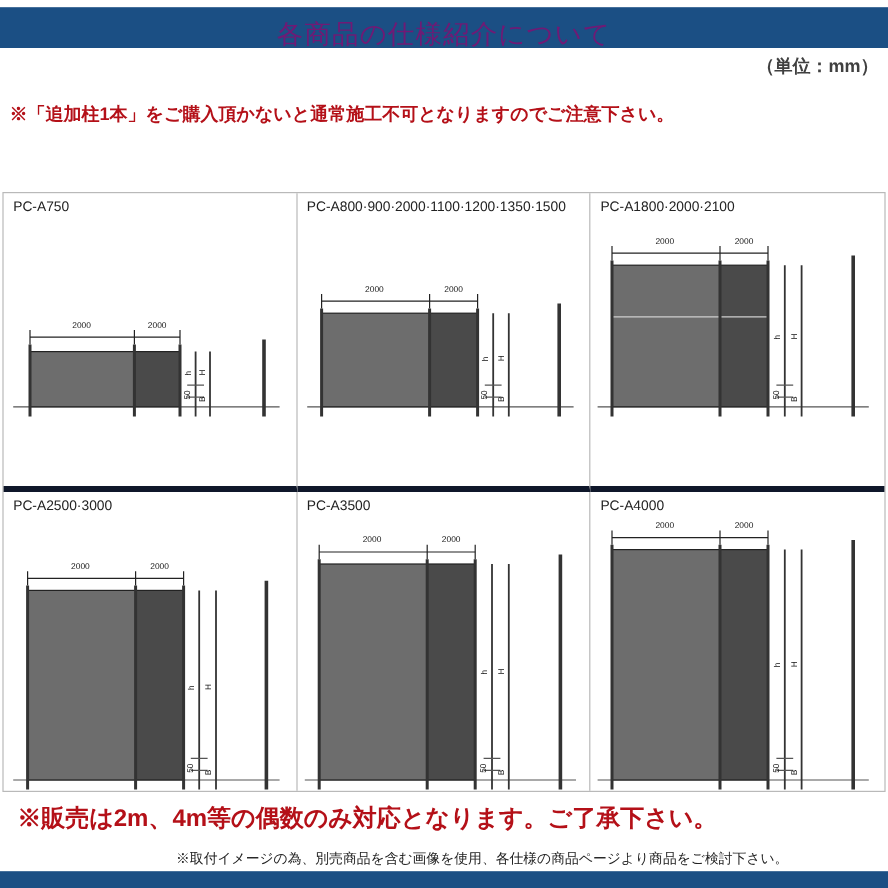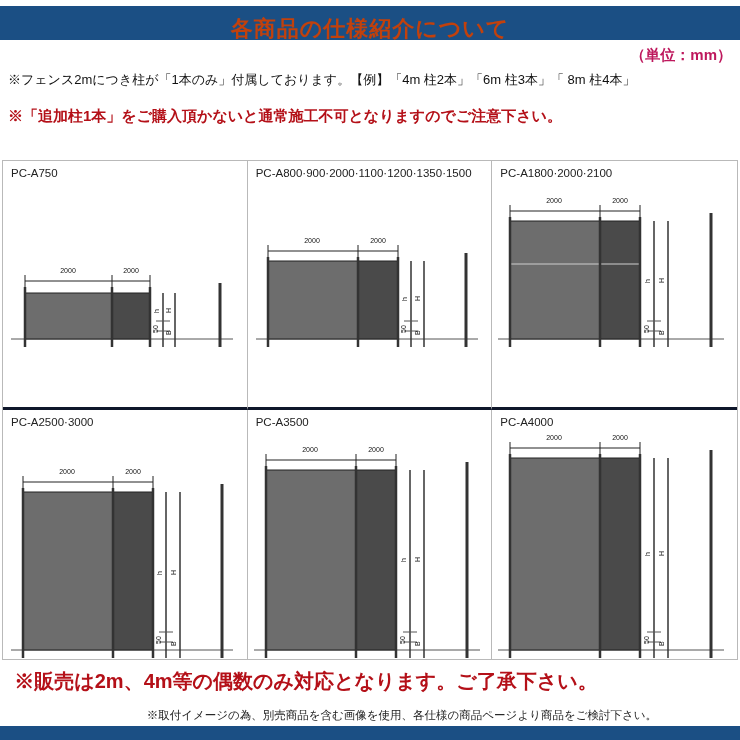--- a/index.html
+++ b/index.html
@@ -17,30 +17,30 @@
   .header {
     position: absolute; top: 0; left: 0; width: 740px; height: 44px;
     background: #ffffff;
   }
   .header-bar {
     position: absolute; top: 6px; left: 0; width: 740px; height: 34px;
     background: #1b4f84;
   }
   .header-title {
     position: absolute; top: 6px; left: 0; width: 740px; height: 46px;
-    color: #c2410c;
-    font-size: 22px; font-weight: bold;
+    color: #701a75;
+    font-size: 22px; font-weight: normal;
     display: flex; align-items: center; justify-content: center;
     letter-spacing: 1px;
     white-space: nowrap;
   }
   .unit-label {
     position: absolute; top: 46px; right: 8px;
     font-size: 15px; font-weight: bold;
-    color: #be185d;
+    color: #404040;
   }
 
   
   .notes {
     position: absolute; top: 70px; left: 8px; width: 724px;
   }
   .note {
     font-size: 13.5px;
     line-height: 1.55;
     color: #111;
@@ -62,21 +62,21 @@
     width: 736px; height: 500px;
     display: grid;
     grid-template-columns: 1fr 1fr 1fr;
     grid-template-rows: 1fr 1fr;
     border: 1px solid #b9b9b9;
     background: #fff;
   }
   .cell {
     position: relative;
     border-right: 1px solid #b9b9b9;
-    border-bottom: 3px solid #0f172a;
+    border-bottom: 5px solid #0f172a;
     overflow: hidden;
   }
   .cell:nth-child(3n) { border-right: none; }
   .cell:nth-child(n+4) { border-bottom: none; }
   .cell-label {
     position: absolute; top: 6px; left: 8px;
     font-size: 11.5px;
     color: #222;
     white-space: nowrap;
   }
@@ -109,21 +109,20 @@
 </head>
 <body>
 
 <div class="header">
   <div class="header-bar"></div>
   <div class="header-title">各商品の仕様紹介について</div>
 </div>
 <div class="unit-label">（単位：mm）</div>
 
 <div class="notes">
-  <div class="note n1">※フェンス2mにつき柱が「1本のみ」付属しております。【例】「4m 柱2本」「6m 柱3本」「 8m 柱4本」</div>
   <div class="note warn">※「追加柱1本」をご購入頂かないと通常施工不可となりますのでご注意下さい。</div>
 </div>
 
 <div class="grid">
 
   <div class="cell">
     <div class="cell-label">PC-A750</div>
     <div class="draw">
       <svg width="245" height="249" viewBox="0 0 245 249">
         <g stroke="#222" fill="none" stroke-width="1">

